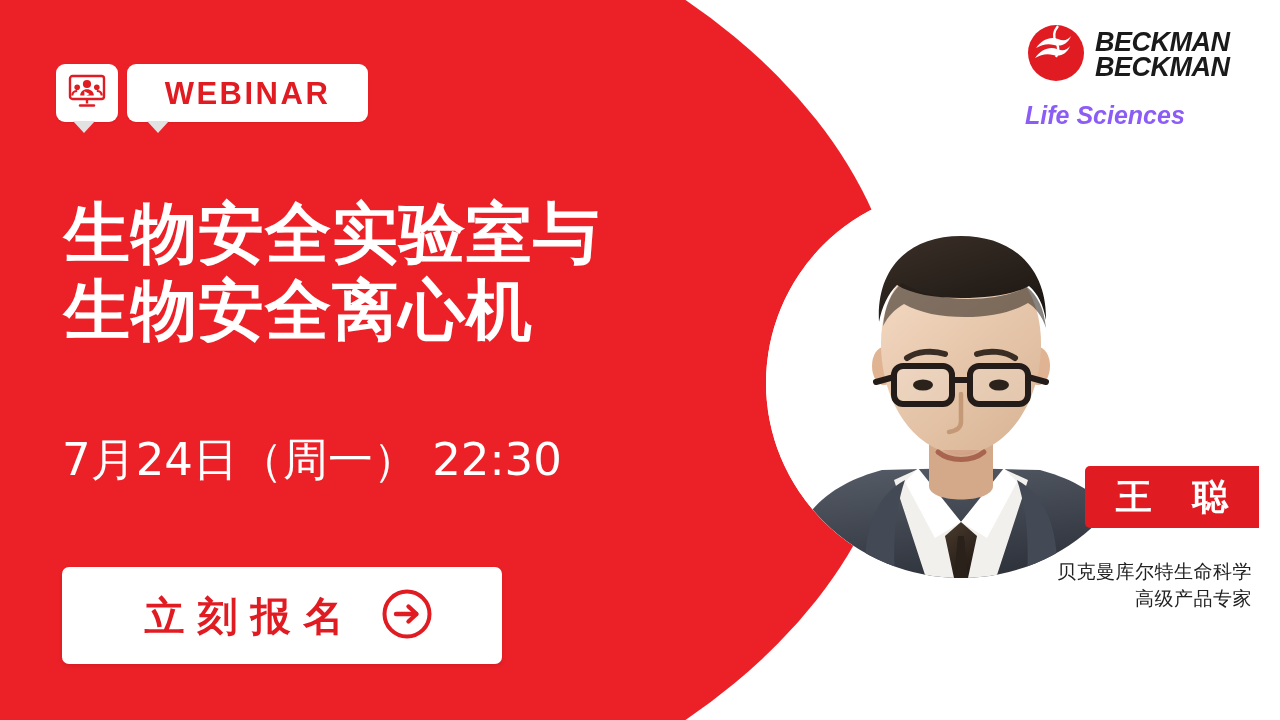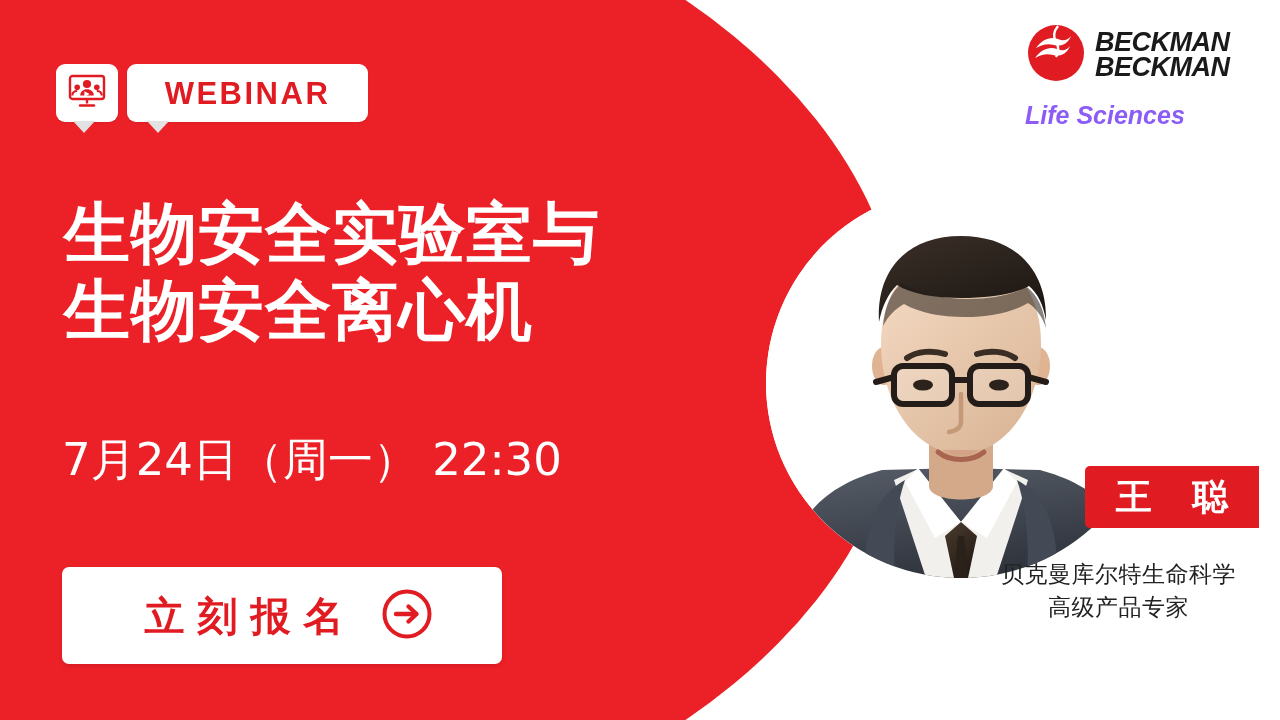--- a/index.html
+++ b/index.html
@@ -209,25 +209,25 @@
     font-weight: bold;
     letter-spacing: 14px;
     text-indent: 14px;
     line-height: 1;
     font-family: "DejaVu Sans", "Liberation Sans", sans-serif;
   }
 
   
   .speaker-role {
     position: absolute;
-    right: 44px;
+    right: 28px;
     top: 558px;
-    text-align: center;
+    text-align: right;
     color: #222222;
-    font-size: 23px;
+    font-size: 19px;
     line-height: 1.42;
     letter-spacing: 0.5px;
     white-space: pre-line;
     font-family: "DejaVu Sans", "Liberation Sans", sans-serif;
   }
 </style>
 </head>
 <body>
 
 <div id="poster">

